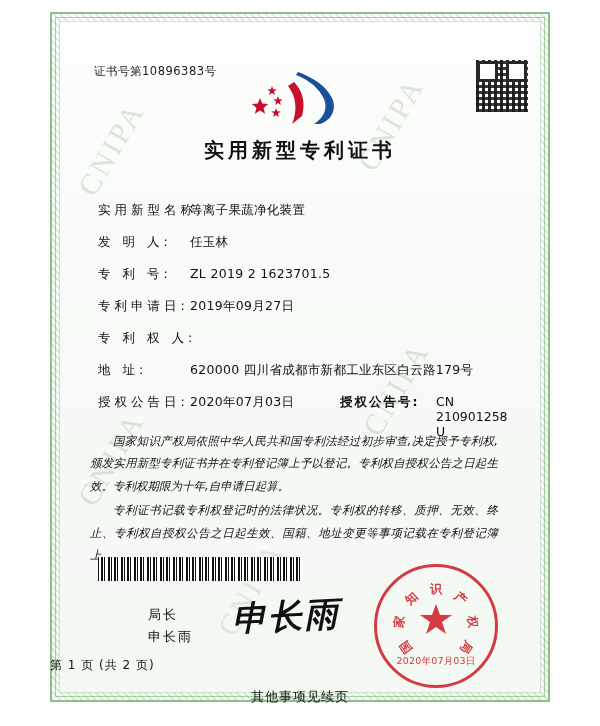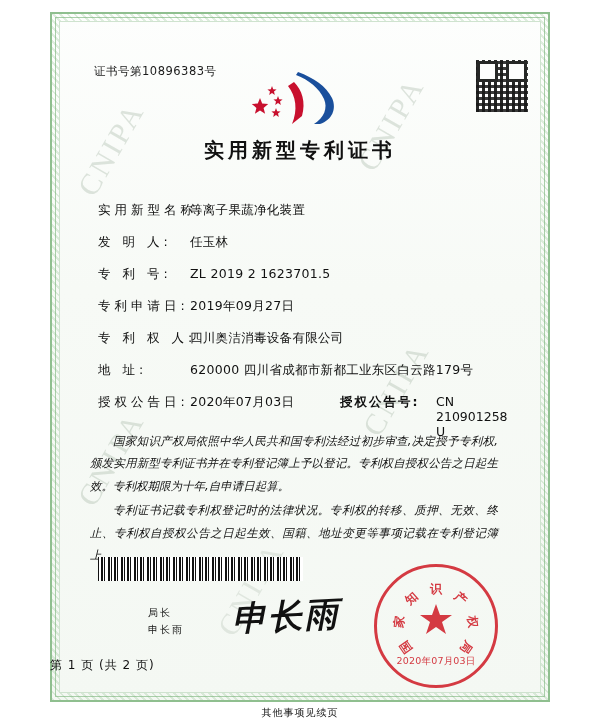--- a/index.html
+++ b/index.html
@@ -197,21 +197,21 @@
     height: 24px;
     background-image: repeating-linear-gradient(90deg,
       #111 0 1px, #fff 1px 3px, #111 3px 5px, #fff 5px 6px,
       #111 6px 7px, #fff 7px 10px, #111 10px 12px, #fff 12px 13px);
   }
 
   .signer {
     position: absolute;
     left: 98px;
     top: 592px;
-    font-size: 10px;
+    font-size: 13px;
     line-height: 1.7;
     color: #111;
     letter-spacing: 2px;
   }
   .signature {
     position: absolute;
     left: 182px;
     top: 582px;
     font-family: "Liberation Serif", serif;
     font-size: 34px;
@@ -275,23 +275,23 @@
     bottom: 28px;
     text-align: left;
     font-size: 12px;
     color: #111;
     letter-spacing: 1px;
   }
 
   .footer-note {
     position: absolute;
     left: 0; right: 0;
-    bottom: 6px;
+    bottom: 20px;
     text-align: center;
-    font-size: 10px;
+    font-size: 13px;
     color: #111;
     letter-spacing: 1px;
   }
 </style>
 </head>
 <body>
 
 <div class="page">
   <div class="cert">
 
@@ -337,21 +337,20 @@
       <div class="field-row">
         <div class="field-label">专 利 号:</div>
         <div class="field-value">ZL 2019 2 1623701.5</div>
       </div>
       <div class="field-row">
         <div class="field-label">专利申请日:</div>
         <div class="field-value">2019年09月27日</div>
       </div>
       <div class="field-row">
         <div class="field-label">专 利 权 人:</div>
-        <div class="field-value">四川奥洁消毒设备有限公司</div>
       </div>
       <div class="field-row">
         <div class="field-label">地 址:</div>
         <div class="field-value">620000 四川省成都市新都工业东区白云路179号</div>
       </div>
       <div class="field-row dual">
         <div class="field-label">授权公告日:</div>
         <div class="field-value">2020年07月03日</div>
         <div class="field-label2">授权公告号:</div>
         <div class="field-value2">CN 210901258 U</div>

